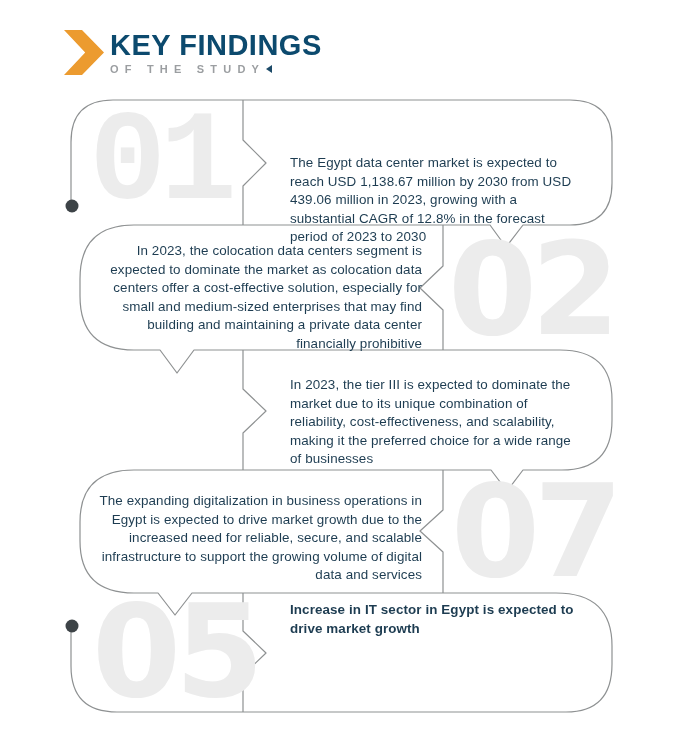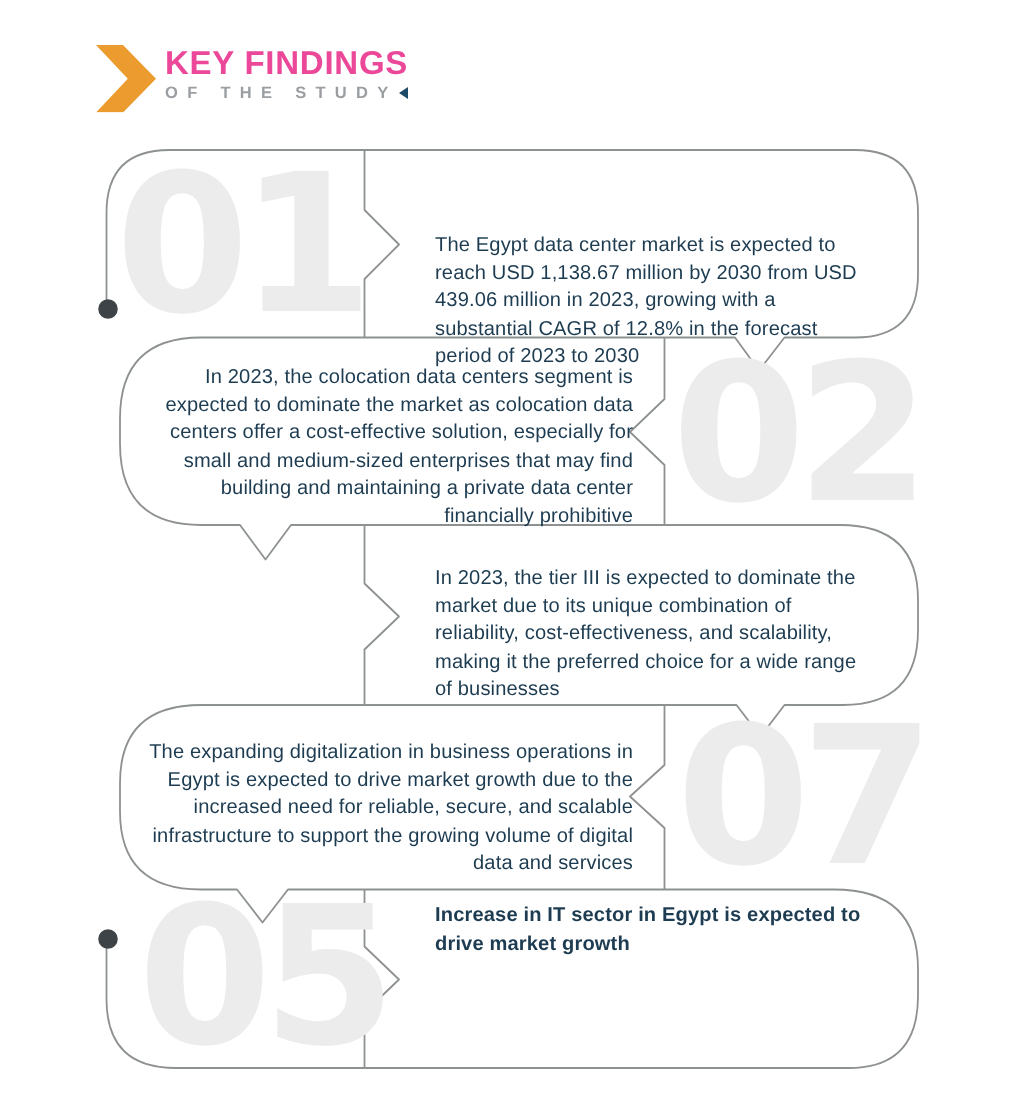--- a/index.html
+++ b/index.html
@@ -10,21 +10,21 @@
   }
 
   
   .header { position:absolute; left:64px; top:30px; display:flex; align-items:flex-start; }
   .logo-chevron {
     width:40px; height:45px; background:#EC9B2F; margin-right:6px;
     clip-path:polygon(0% 0%, 45% 0%, 100% 50%, 45% 100%, 0% 100%, 53% 50%);
   }
   .header-text { display:flex; flex-direction:column; }
   .header-title {
-    font-size:22px; font-weight:bold; color:#ec4899; letter-spacing:0.5px; line-height:1.05;
+    font-size:29px; font-weight:bold; color:#0c4a6e; letter-spacing:0.5px; line-height:1.05;
   }
   .header-sub-row { display:flex; align-items:center; margin-top:3px; }
   .header-subtitle {
     font-size:11px; color:#9B9EA1; letter-spacing:6.2px; font-weight:bold;
   }
   .logo-dot {
     width:0; height:0; margin-left:1px; margin-top:-1px;
     border-top:4px solid transparent; border-bottom:4px solid transparent;
     border-right:6px solid #1C4A68;
   }
@@ -87,21 +87,21 @@
     <path d="M 243 100 L 243 140 L 266 163 L 243 186 L 243 225" fill="none" stroke="#8E9192" stroke-width="1.2" stroke-linejoin="round"></path>
     <path d="M 443 225 L 443 266 L 420 288 L 443 310 L 443 350" fill="none" stroke="#8E9192" stroke-width="1.2" stroke-linejoin="round"></path>
     <path d="M 243 350 L 243 389 L 266 411 L 243 433 L 243 470" fill="none" stroke="#8E9192" stroke-width="1.2" stroke-linejoin="round"></path>
     <path d="M 443 470 L 443 510 L 420 531 L 443 552 L 443 593" fill="none" stroke="#8E9192" stroke-width="1.2" stroke-linejoin="round"></path>
     <path d="M 243 593 L 243 631 L 266 653 L 243 675 L 243 712" fill="none" stroke="#8E9192" stroke-width="1.2" stroke-linejoin="round"></path>
 
     <circle cx="72" cy="206" r="6.5" fill="#3D4347"></circle>
     <circle cx="72" cy="626" r="6.5" fill="#3D4347"></circle>
   </svg>
 
-  <div class="big-num" style="left:160px; top:164px;">01</div>
+  <div class="big-num" style="left:160px; top:164px;font-family:Liberation Mono, monospace;">01</div>
   <div class="big-num" style="left:531px; top:290px;">02</div>
   <div class="big-num" style="left:534px; top:532px;">07</div>
   <div class="big-num" style="left:165px; top:652px;margin-left:10px;">05</div>
 
   <div class="finding-text" style="left:290px; top:127px; width:294px;margin-top:27px;">The Egypt data center market is expected to reach USD 1,138.67 million by 2030 from USD 439.06 million in 2023, growing with a substantial CAGR of 12.8% in the forecast period of 2023 to 2030</div>
   <div class="finding-text align-right" style="left:92px; top:242px; width:330px;">In 2023, the colocation data centers segment is expected to dominate the market as colocation data centers offer a cost-effective solution, especially for small and medium-sized enterprises that may find building and maintaining a private data center financially prohibitive</div>
   <div class="finding-text" style="left:290px; top:376px; width:296px;">In 2023, the tier III is expected to dominate the market due to its unique combination of reliability, cost-effectiveness, and scalability, making it the preferred choice for a wide range of businesses</div>
   <div class="finding-text align-right" style="left:95px; top:492px; width:327px;">The expanding digitalization in business operations in Egypt is expected to drive market growth due to the increased need for reliable, secure, and scalable infrastructure to support the growing volume of digital data and services</div>
   <div class="finding-text" style="left:290px; top:601px; width:294px;font-weight:bold;">Increase in IT sector in Egypt is expected to drive market growth</div>
 

